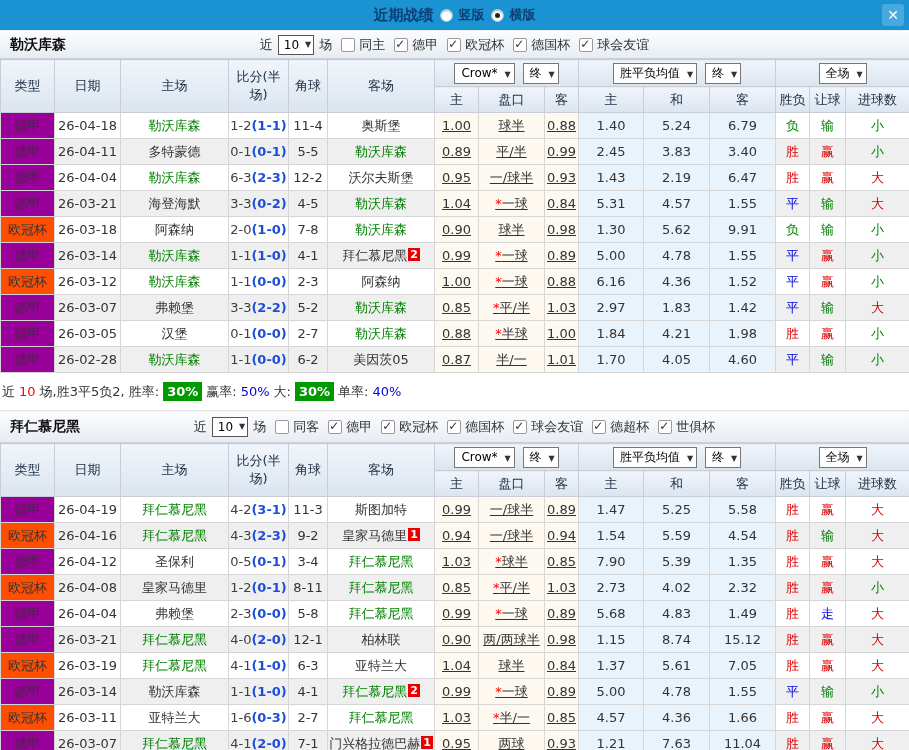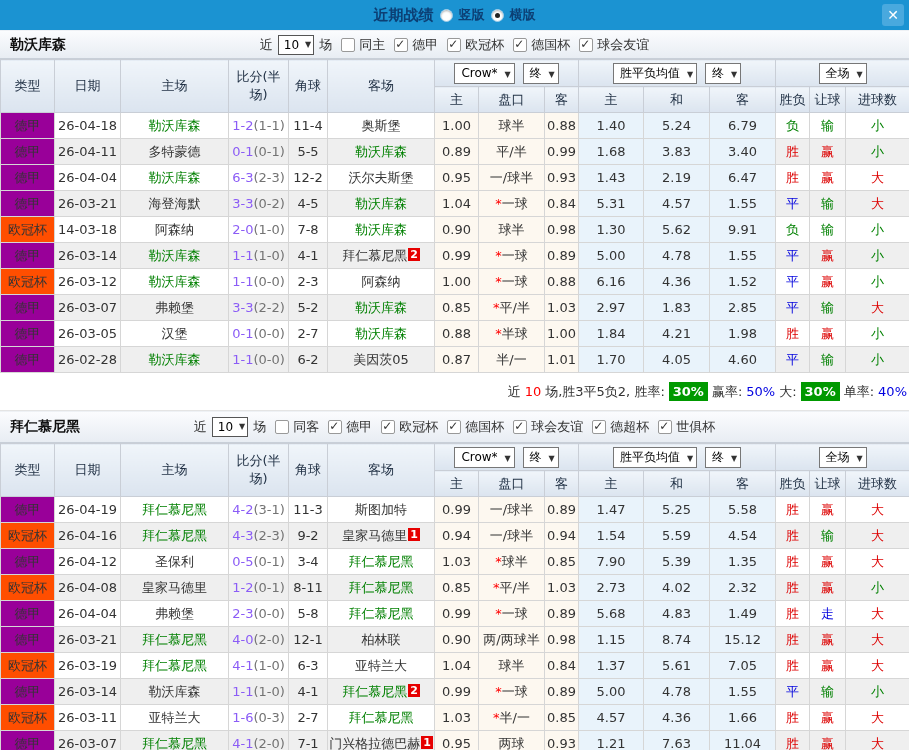--- a/index.html
+++ b/index.html
@@ -35,37 +35,37 @@
   .cblabel{margin-left:1px;}
   
   table.t{border-collapse:collapse;table-layout:fixed;width:909px;}
   table.t th{border:1px solid #c9ced6;background:linear-gradient(#f0f5fa,#dbe4ef);
              font-size:13px;color:#223246;font-weight:normal;padding:0;overflow:hidden;}
   table.t thead tr:first-child th{height:26px;}
   table.t thead tr:last-child th{height:25px;}
   table.t td{border:1px solid #d6d6d6;font-size:13px;color:#333;text-align:center;
              height:25px;padding:0;overflow:hidden;white-space:nowrap;}
   tr.alt td{background:#efefef;}
-  td.odd-col{background:#fdf8f0 !important;}
+  td.odd-col{background:#fdf8f0 !important;text-decoration:underline;}
   td.mean-col{background:#e9f3fb !important;}
   td.type{color:#fff;}
   .gsel{display:inline-block;border:1px solid #777;background:#fff;height:19px;line-height:19px;
         padding:0 16px 0 6px;margin:0 4px;position:relative;font-size:12px;color:#000;cursor:pointer;}
   .gsel::after{content:"▼";position:absolute;right:3px;top:1px;font-size:8px;color:#333;}
   .tname{cursor:pointer;}
   .tname.self{color:#008000;}
-  .ft{color:#8b5cf6;}
-  .ht{color:#737373;}
+  .ft{color:#404040;}
+  .ht{color:#1d4ed8;font-weight:bold;}
   .star{color:#ff0000;}
   .badge{background:#e60000;color:#fff;font-size:11px;padding:0 2px;margin-left:1px;
          display:inline-block;line-height:13px;height:13px;vertical-align:2px;font-weight:bold;}
   .badge:empty{display:none;}
   .date-cell{font-size:12px;}
   
-  .summary{height:37px;line-height:37px;text-align:right;font-size:13px;color:#333;
+  .summary{height:37px;line-height:37px;text-align:left;font-size:13px;color:#333;
            background:#fff;border-bottom:1px solid #e4e4e4;}
   .summary span{margin:0 2px;}
   .badge-green{background:#009900;color:#fff;padding:2px 4px;font-weight:bold;}
   .blue-val{color:#0000e0;}
   .red-val{color:#ff0000;}
 </style>
 </head>
 <body>
 
 <div class="titlebar">
@@ -162,21 +162,21 @@
           <tr class="alt">
             <td class="type" style="background: rgb(153, 0, 153);">德甲</td>
             <td class="date-cell">26-04-11</td>
             <td><span class="tname">多特蒙德</span></td>
             <td><span class="ft">0-1</span><span class="ht">(0-1)</span></td>
             <td>5-5</td>
             <td><span class="tname self">勒沃库森</span></td>
             <td class="odd-col">0.89</td>
             <td class="odd-col"><span class="star"></span><span>平/半</span></td>
             <td class="odd-col">0.99</td>
-            <td class="mean-col">1.68</td>
+            <td class="mean-col">2.45</td>
             <td class="mean-col">3.83</td>
             <td class="mean-col">3.40</td>
             <td style="color: rgb(221, 0, 0);">胜</td>
             <td style="color: rgb(221, 0, 0);">赢</td>
             <td style="color: rgb(0, 128, 0);">小</td>
           </tr>
           <tr>
             <td class="type" style="background: rgb(153, 0, 153);">德甲</td>
             <td class="date-cell">26-04-04</td>
             <td><span class="tname self">勒沃库森</span></td>
@@ -205,21 +205,21 @@
             <td class="odd-col">0.84</td>
             <td class="mean-col">5.31</td>
             <td class="mean-col">4.57</td>
             <td class="mean-col">1.55</td>
             <td style="color: rgb(0, 0, 221);">平</td>
             <td style="color: rgb(0, 128, 0);">输</td>
             <td style="color: rgb(221, 0, 0);">大</td>
           </tr>
           <tr>
             <td class="type" style="background: rgb(255, 78, 0);">欧冠杯</td>
-            <td class="date-cell">14-03-18</td>
+            <td class="date-cell">26-03-18</td>
             <td><span class="tname">阿森纳</span></td>
             <td><span class="ft">2-0</span><span class="ht">(1-0)</span></td>
             <td>7-8</td>
             <td><span class="tname self">勒沃库森</span></td>
             <td class="odd-col">0.90</td>
             <td class="odd-col"><span class="star"></span><span>球半</span></td>
             <td class="odd-col">0.98</td>
             <td class="mean-col">1.30</td>
             <td class="mean-col">5.62</td>
             <td class="mean-col">9.91</td>
@@ -266,21 +266,21 @@
             <td class="date-cell">26-03-07</td>
             <td><span class="tname">弗赖堡</span></td>
             <td><span class="ft">3-3</span><span class="ht">(2-2)</span></td>
             <td>5-2</td>
             <td><span class="tname self">勒沃库森</span></td>
             <td class="odd-col">0.85</td>
             <td class="odd-col"><span class="star">*</span><span>平/半</span></td>
             <td class="odd-col">1.03</td>
             <td class="mean-col">2.97</td>
             <td class="mean-col">1.83</td>
-            <td class="mean-col">2.85</td>
+            <td class="mean-col">1.42</td>
             <td style="color: rgb(0, 0, 221);">平</td>
             <td style="color: rgb(0, 128, 0);">输</td>
             <td style="color: rgb(221, 0, 0);">大</td>
           </tr>
           <tr>
             <td class="type" style="background: rgb(153, 0, 153);">德甲</td>
             <td class="date-cell">26-03-05</td>
             <td><span class="tname">汉堡</span></td>
             <td><span class="ft">0-1</span><span class="ht">(0-0)</span></td>
             <td>2-7</td>

